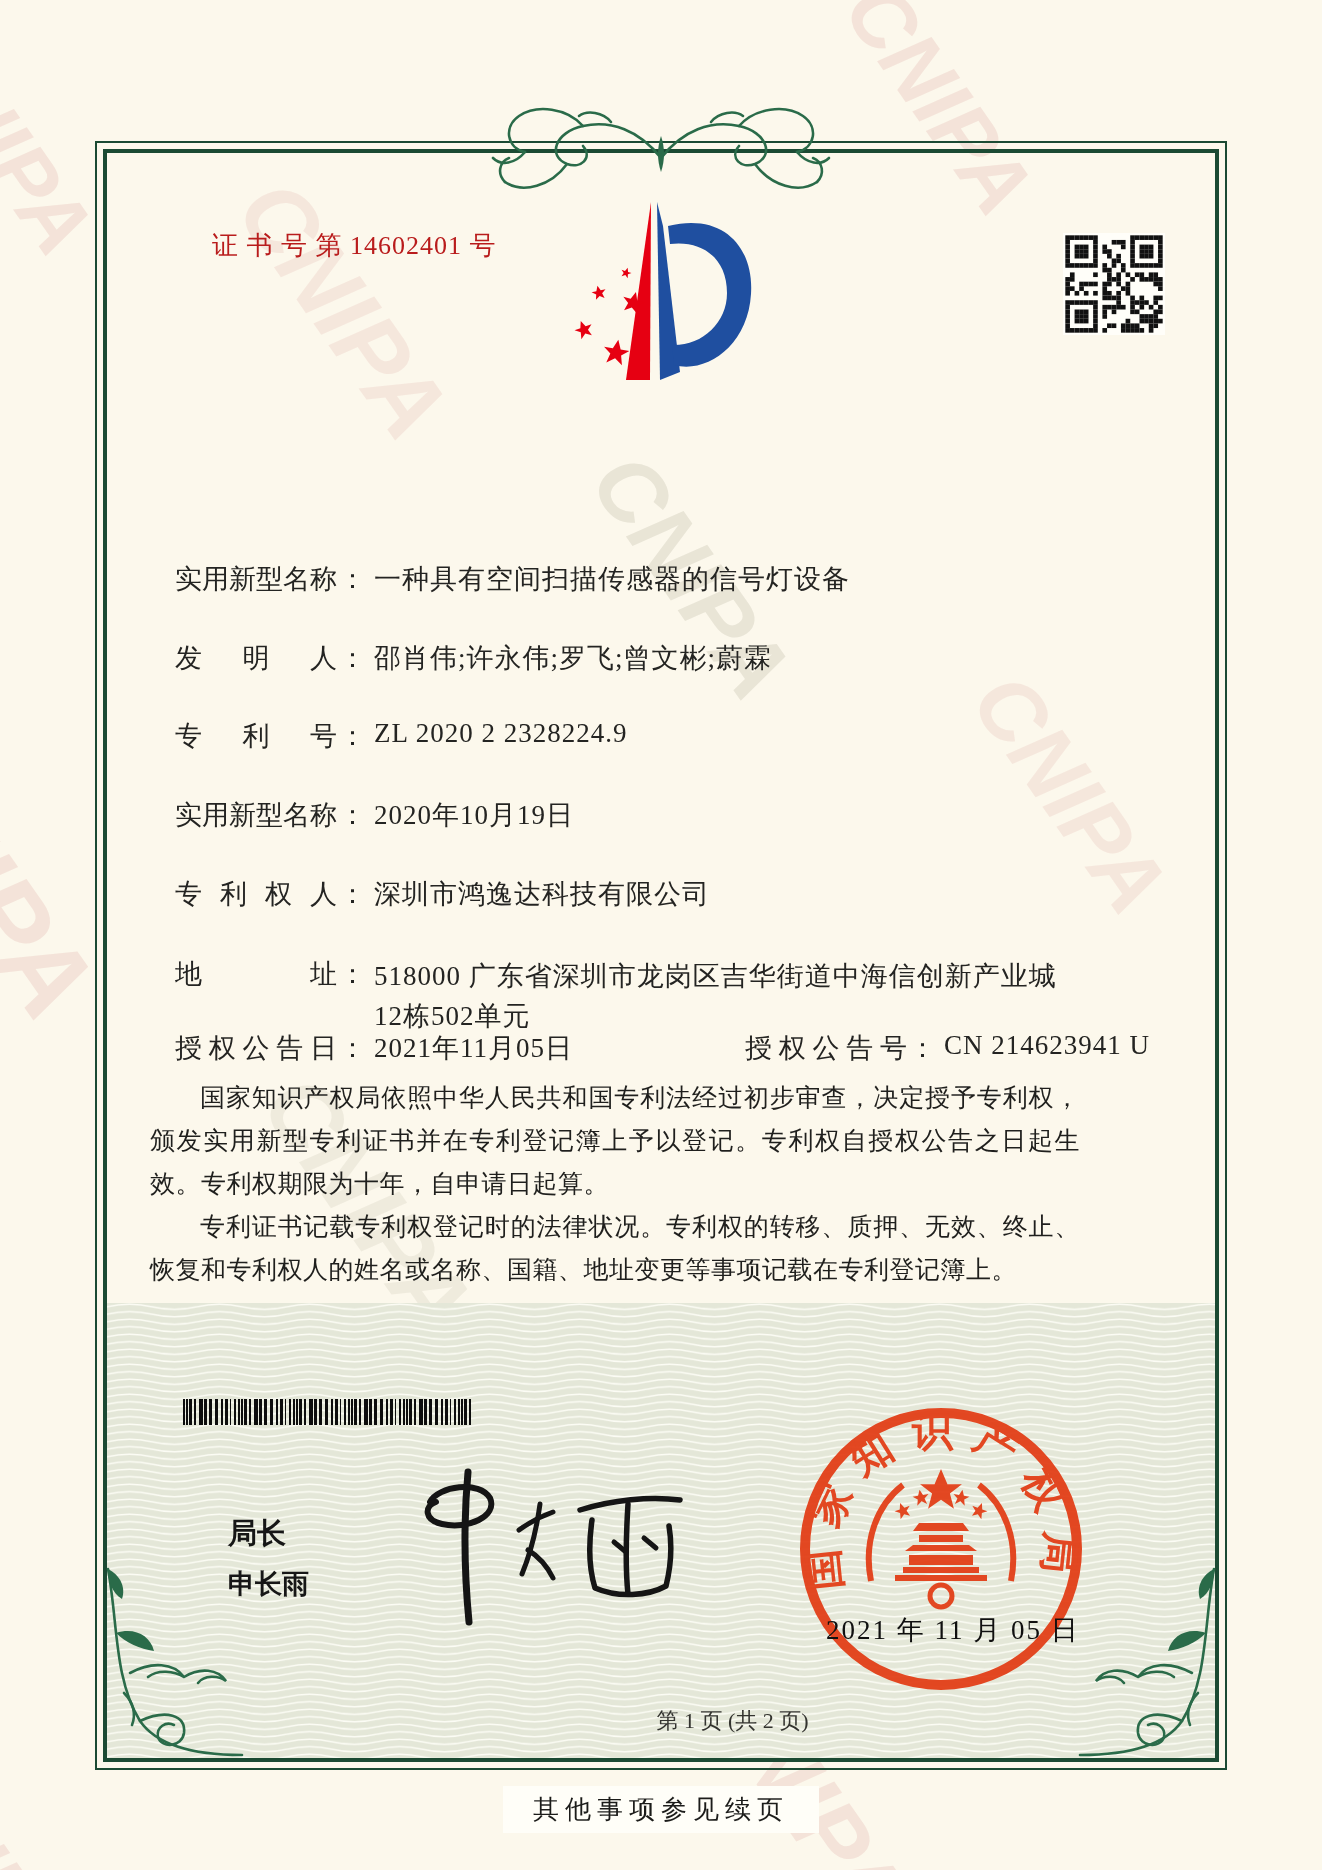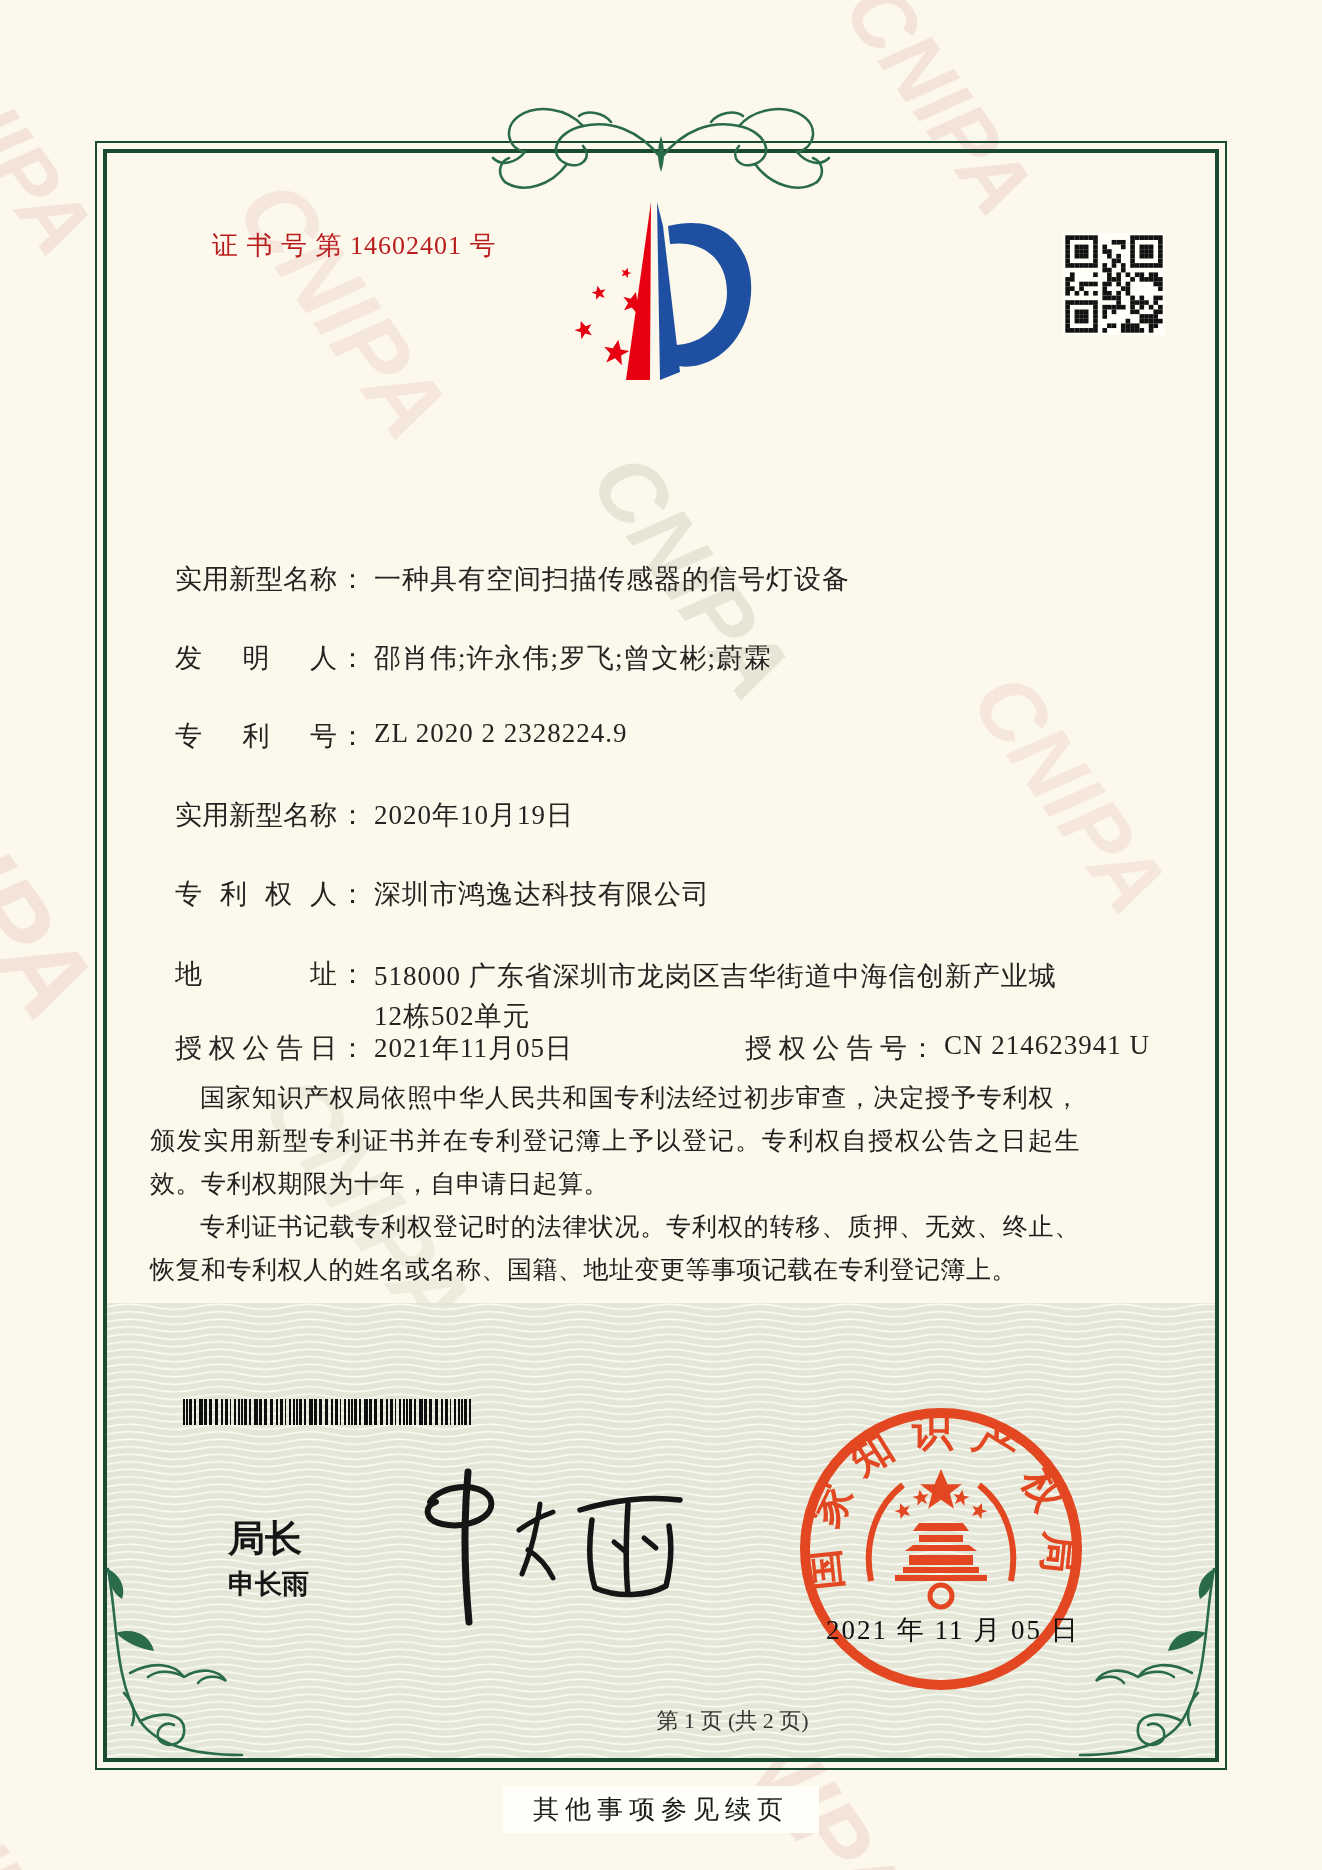--- a/index.html
+++ b/index.html
@@ -52,21 +52,21 @@
   .fvalue-wrap{display:inline-block;width:700px;white-space:normal;line-height:40px;}
 
   
   .body-text{position:absolute;left:150px;top:1076px;width:930px;z-index:3;}
   .body-text p{margin:0;text-indent:2em;font-size:25px;line-height:43px;
                letter-spacing:.5px;color:#1f1f1d;text-align:justify;}
 
   
   .barcode{position:absolute;left:183px;top:1399px;z-index:3;}
   .signer-title{position:absolute;left:228px;top:1514px;font-family:"Liberation Sans","DejaVu Sans",sans-serif;
-                font-size:37px;font-weight:bold;color:#161616;z-index:3;}
+                font-size:29px;font-weight:bold;color:#161616;z-index:3;}
   .signer-name{position:absolute;left:228px;top:1566px;font-family:"Liberation Sans","DejaVu Sans",sans-serif;
                font-size:27px;font-weight:bold;color:#161616;z-index:3;}
   .signature{position:absolute;left:372px;top:1458px;z-index:3;}
   .seal{position:absolute;left:791px;top:1399px;z-index:5;opacity:.92;}
   .seal-date{position:absolute;left:826px;top:1612px;font-size:27px;letter-spacing:2px;
              color:#101010;z-index:6;}
   .page-num{position:absolute;left:95px;top:1706px;width:1275px;text-align:center;
             font-size:22px;color:#33332f;z-index:3;}
   .cont-note{position:absolute;left:0;top:1786px;width:1322px;text-align:center;z-index:3;}
   .cont-note span{display:inline-block;background:#fffef8;padding:6px 30px;font-size:26px;

